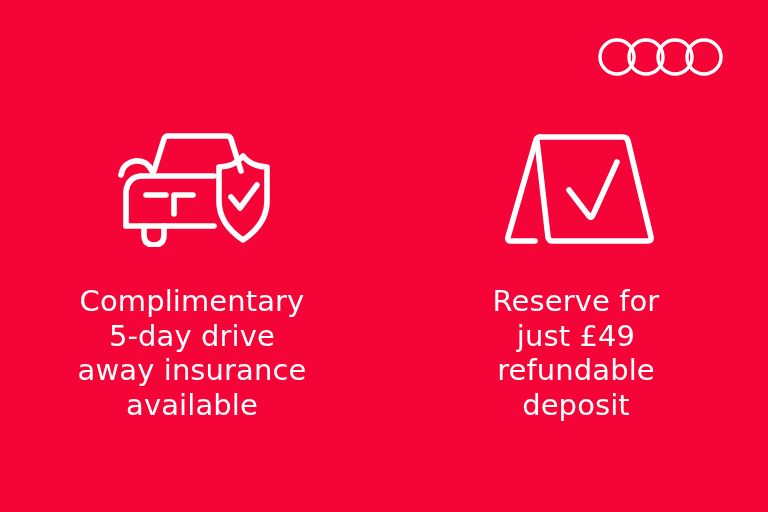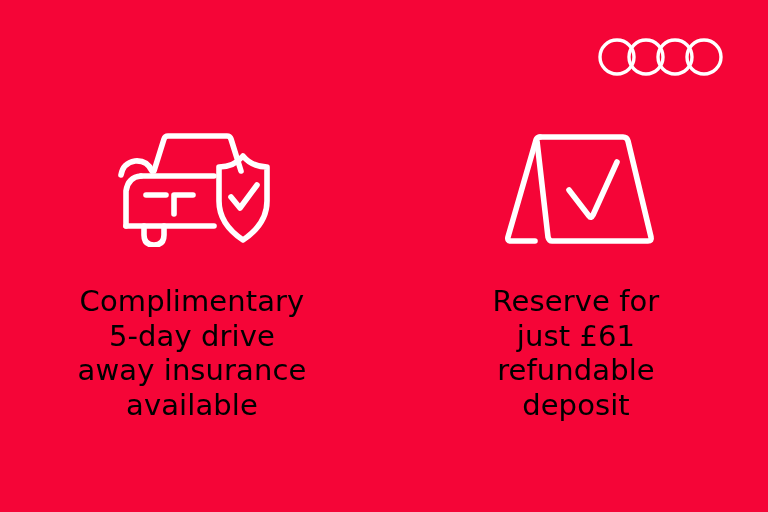--- a/index.html
+++ b/index.html
@@ -55,21 +55,21 @@
     display: flex;
     align-items: center;
     justify-content: center;
   }
   .feature-icon svg {
     display: block;
   }
   .feature-text {
     margin-top: 32px;
     text-align: center;
-    color: #000000;
+    color: #ffffff;
     font-size: 29px;
     line-height: 34.5px;
     letter-spacing: 0.1px;
     font-weight: 400;
     font-family: "DejaVu Sans", sans-serif;
     white-space: pre-line;
     max-width: 340px;
   }
   .feature-insurance .feature-icon {
     padding-left: 6px;
@@ -138,19 +138,19 @@
             <path d="M39 14 Q36 14 35 17 L7 114 Q6 118 10 118 L34 118"></path>
 
             <path d="M39 14 L122 14 Q126 14 127 18 L150 114 Q151 118 147 118 L51 118
                      Q48 118 47 114 L36 18"></path>
 
             <path d="M68 67 L88 93 Q90 96 92 92 L116 39"></path>
           </g>
         </svg>
       </div>
       <div class="feature-text">Reserve for
-just £61
+just £49
 refundable
 deposit</div>
     </div>
 
   </div>
 </div>
 
 </body></html>

